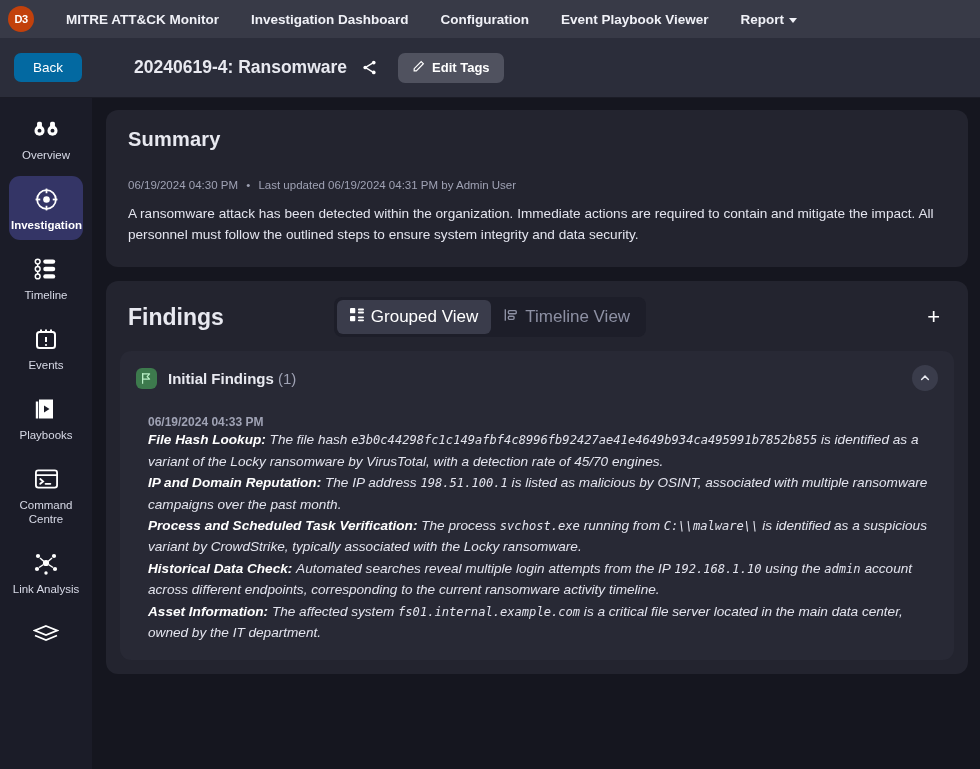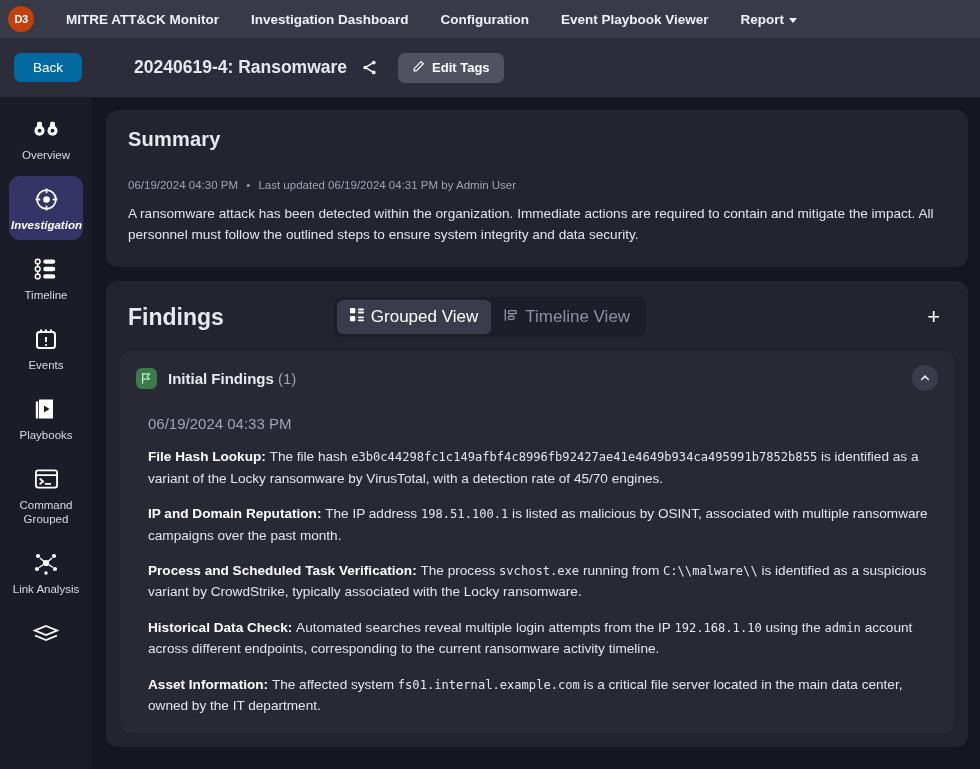--- a/index.html
+++ b/index.html
@@ -55,21 +55,21 @@
   
   .body { display: flex; height: 671px; }
   .sidebar {
     width: 92px; background: #1b1c28; flex: none;
     padding-top: 8px; overflow: hidden;
   }
   .side-item {
     width: 74px; margin: 0 auto 6px auto; padding: 9px 2px 8px 2px;
     border-radius: 11px; text-align: center; cursor: pointer;
   }
-  .side-item.active { background: #343566; font-style: italic; }
+  .side-item.active { background: #343566; }
   .side-icon { height: 28px; display: flex; align-items: center; justify-content: center; }
   .side-label {
     font-size: 11.5px; color: #d7d9e6; margin-top: 5px;
     line-height: 1.22; font-weight: 500;
   }
   .side-item.active .side-label { color: #fff; font-weight: bold; }
   
   .main { flex: 1; padding: 12px 12px 0 14px; overflow: hidden; }
   .card { background: #23242f; border-radius: 12px; padding: 18px 22px 22px 22px; }
   .card-title { font-size: 20px; font-weight: bold; letter-spacing: .2px; }
@@ -99,23 +99,23 @@
     width: 21px; height: 21px; border-radius: 6px; background: #3d7a4d;
     display: flex; align-items: center; justify-content: center; flex: none;
   }
   .group-title { font-size: 15px; font-weight: bold; }
   .group-count { color: #9fa2b4; font-weight: normal; }
   .collapse-btn {
     margin-left: auto; width: 26px; height: 26px; border-radius: 50%;
     background: #3a3c4b; display: flex; align-items: center;
     justify-content: center; cursor: pointer;
   }
-  .entry-time { font-size: 15px; color: #9fa2b4; margin: 24px 0 0 12px; }
+  .entry-time { font-size: 12px; color: #9fa2b4; margin: 24px 0 0 12px; font-weight: bold; }
   .entry-body { margin: 0 0 0 12px; }
-  .para { font-size: 13.6px; line-height: 1.58; margin-top: 14px; color: #e3e4ee; }
+  .para { font-size: 13.6px; line-height: 1.58; color: #e3e4ee; font-style: italic; }
   .para b { font-weight: bold; color: #fff; }
   .mono { font-family: "DejaVu Sans Mono", monospace; font-size: 12.1px; }
 </style>
 </head>
 <body>
 
 <div class="topnav">
   <div class="logo">D3</div>
   <div class="navitem">
     <span>MITRE ATT&amp;CK Monitor</span>
@@ -233,21 +233,21 @@
 
     <div class="side-item">
       <div class="side-icon">
         <svg width="25" height="22" viewBox="0 0 26 22" fill="none" stroke="#fff" stroke-width="1.9" stroke-linecap="round">
           <rect x="2" y="2" width="22" height="18" rx="2.5"></rect>
           <line x1="2" y1="7" x2="24" y2="7"></line>
           <polyline points="6.5,11 9.5,13.5 6.5,16"></polyline>
           <line x1="12" y1="16" x2="17" y2="16"></line>
         </svg>
       </div>
-      <div class="side-label">Command Grouped</div>
+      <div class="side-label">Command Centre</div>
     </div>
 
     <div class="side-item">
       <div class="side-icon">
         <svg width="26" height="24" viewBox="0 0 26 24" fill="none" stroke="#fff" stroke-width="1.5">
           <circle cx="13" cy="12" r="3.1" fill="#fff" stroke="none"></circle>
           <circle cx="5" cy="5" r="2.1" fill="#fff" stroke="none"></circle>
           <circle cx="21" cy="5" r="2.1" fill="#fff" stroke="none"></circle>
           <circle cx="4" cy="18" r="2.1" fill="#fff" stroke="none"></circle>
           <circle cx="22" cy="18" r="2.1" fill="#fff" stroke="none"></circle>

